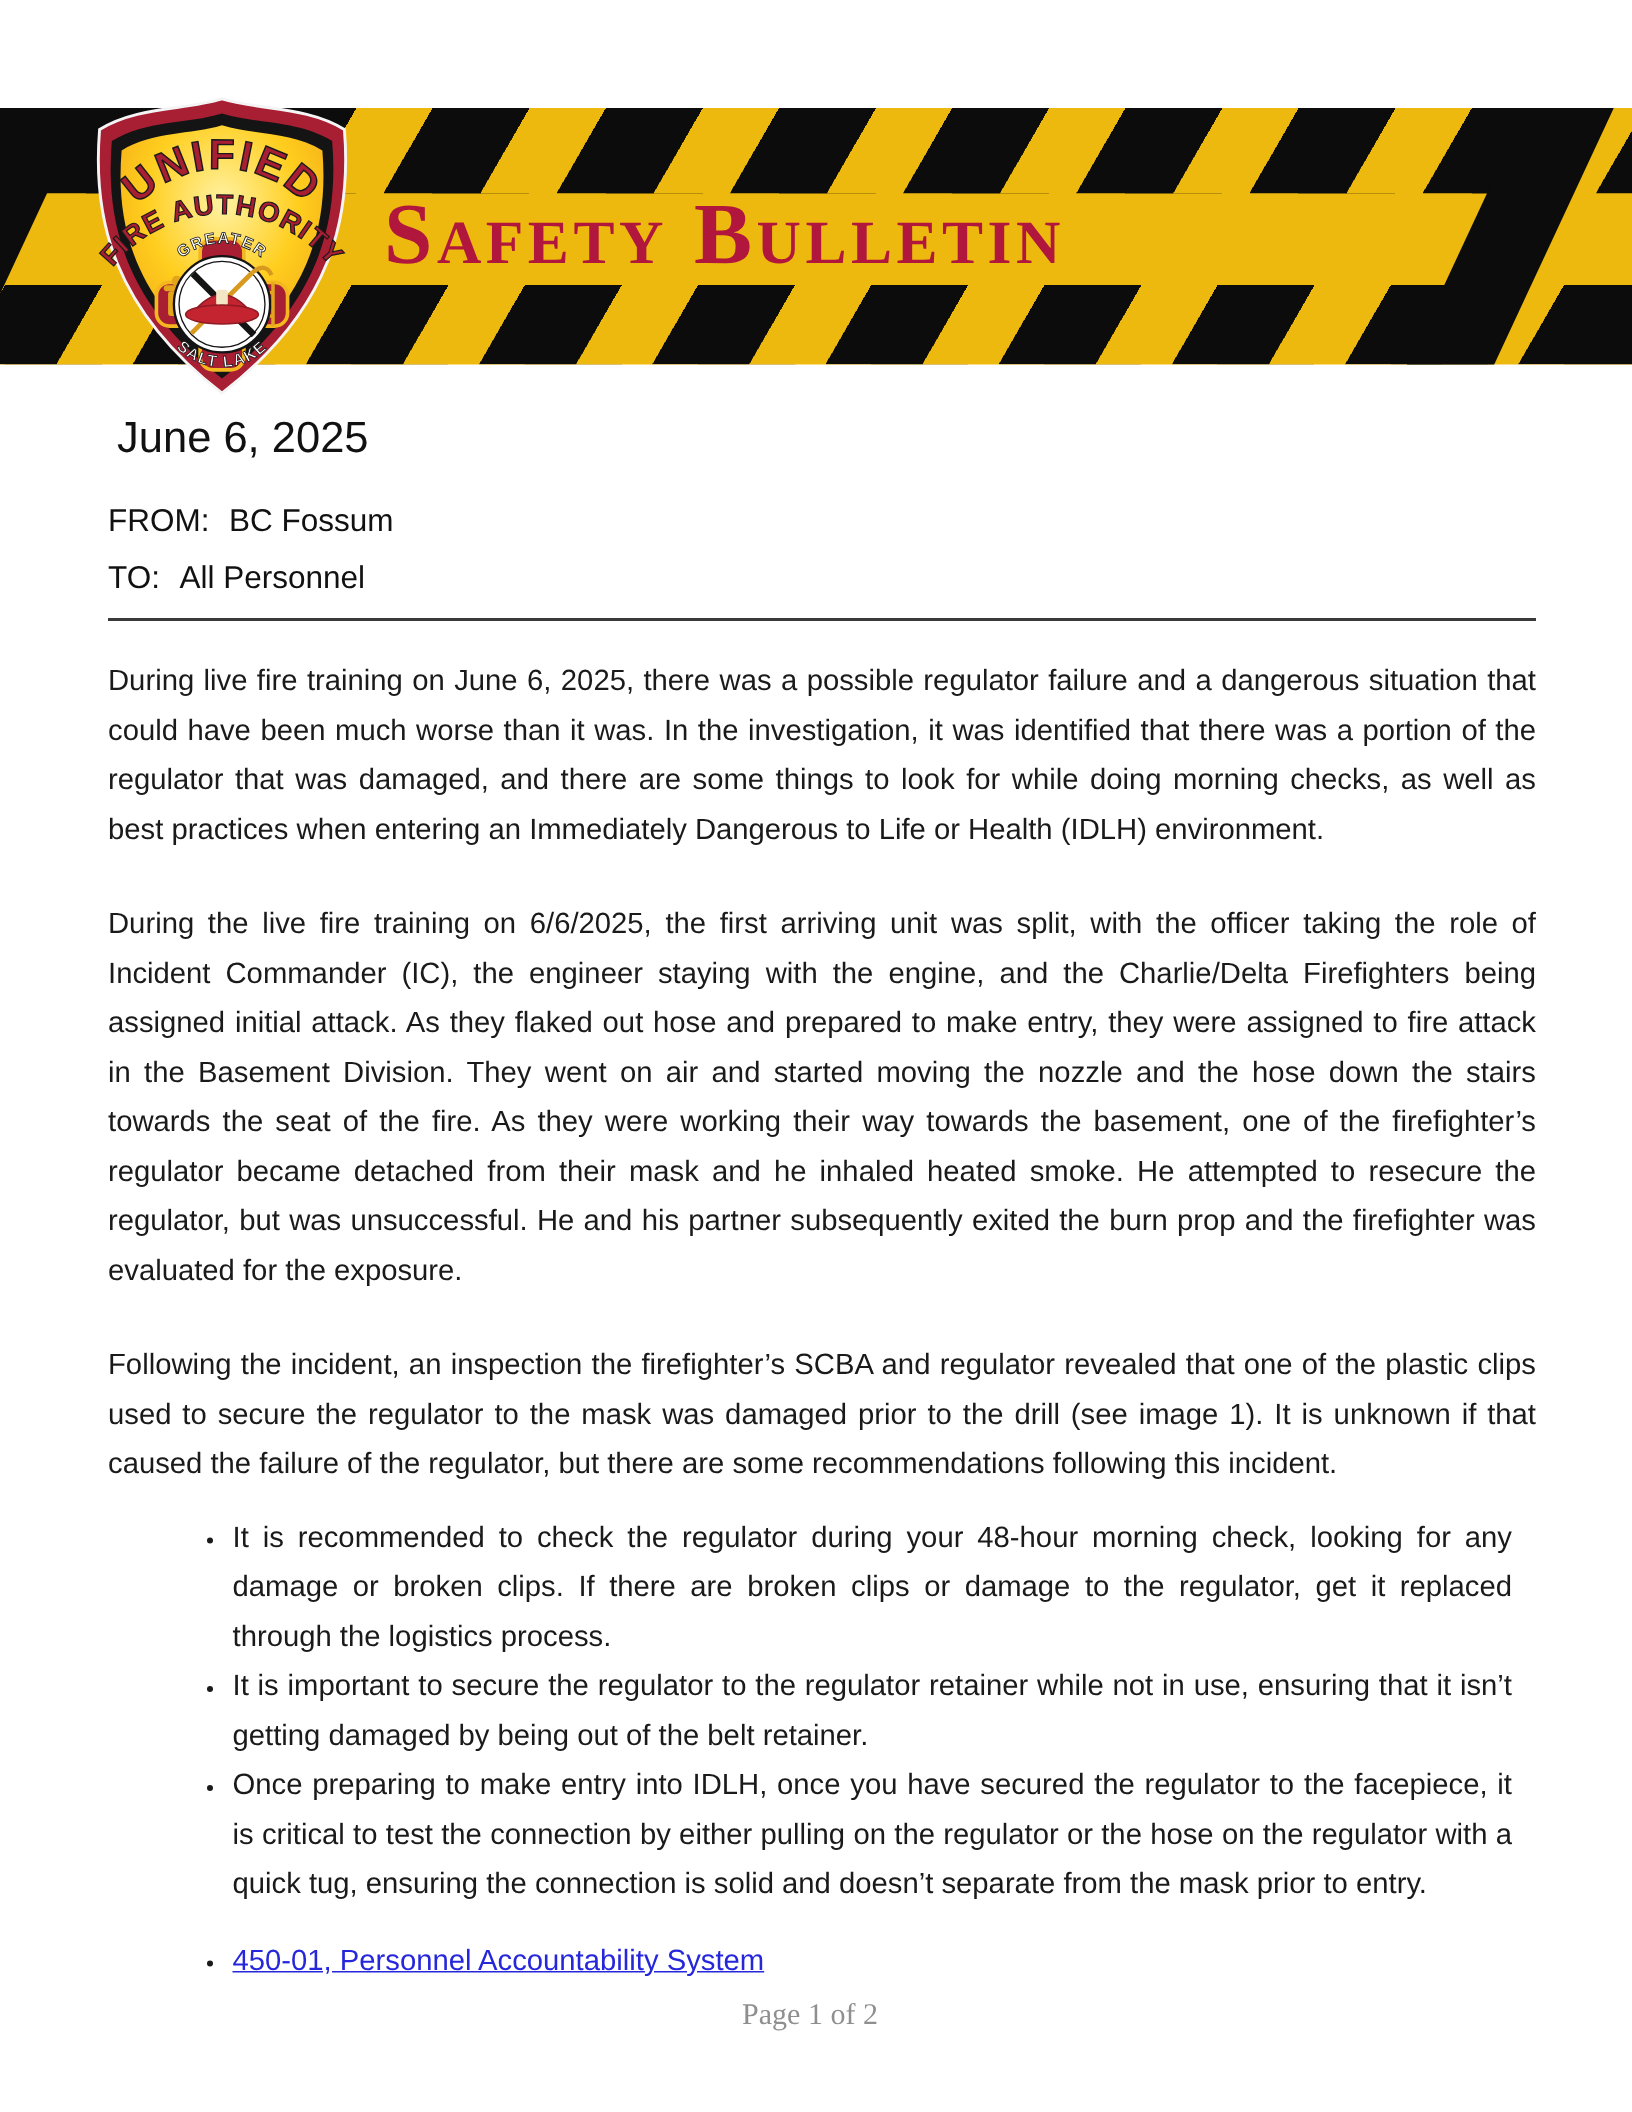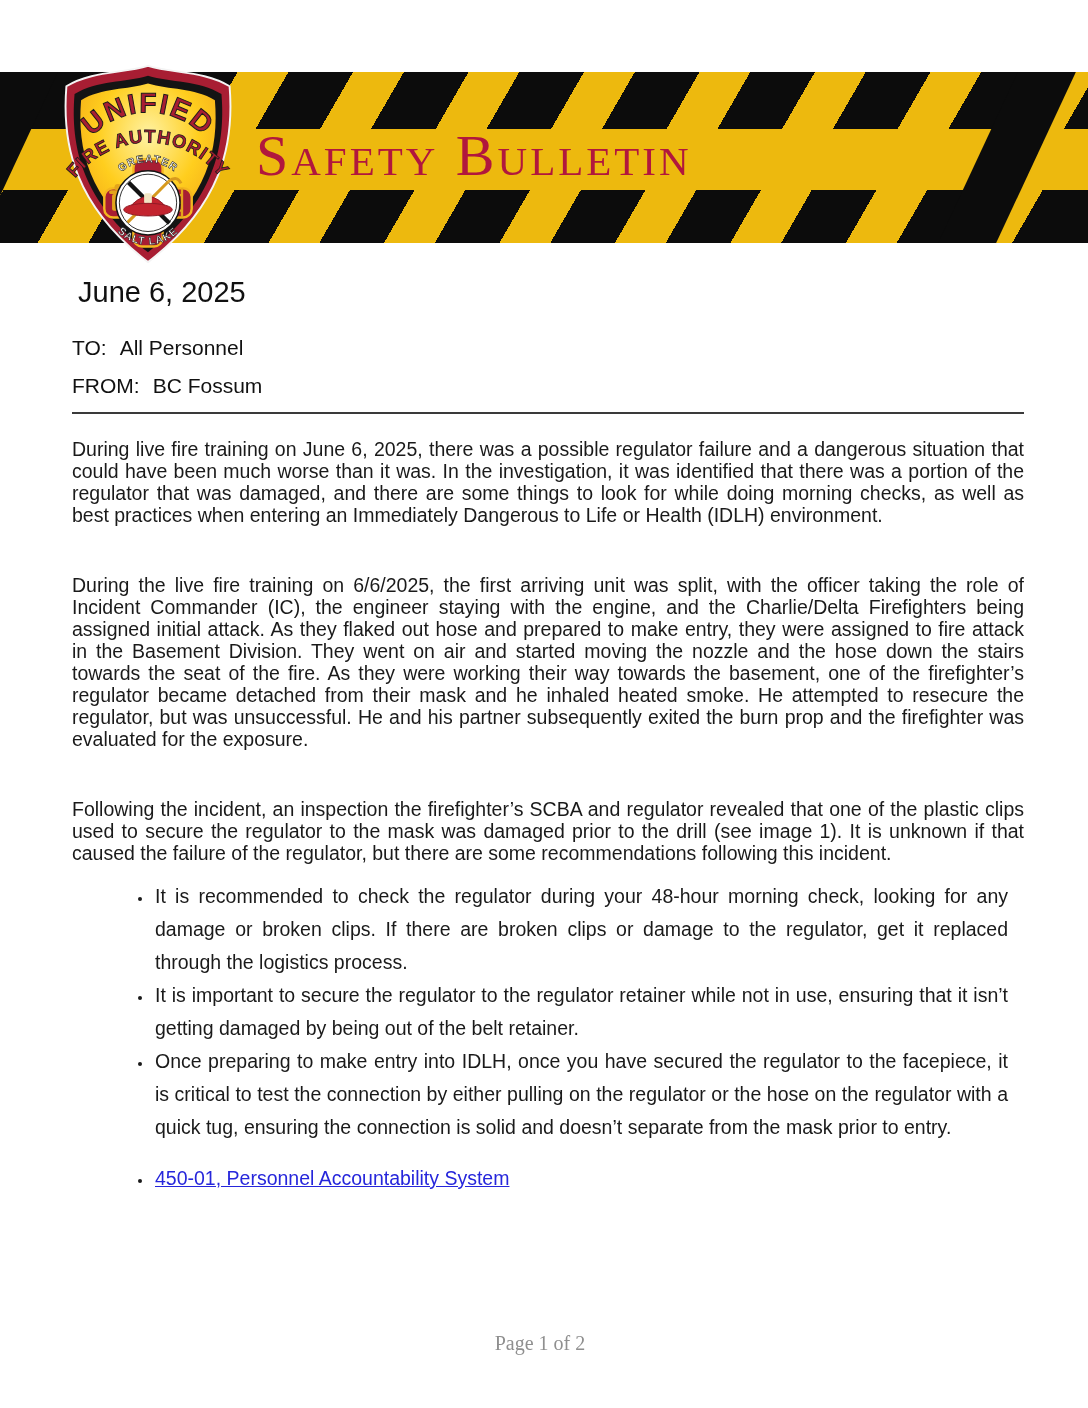--- a/index.html
+++ b/index.html
@@ -28,21 +28,21 @@
     position:absolute; top:-6px; bottom:-6px; background:#0c0c0c;
     transform:skewX(-25deg);
   }
   .bar-left  { left:-46px; width:64px; }
   .bar-right { left:978px; width:58px; }
 
   .banner-title {
     position:absolute; left:256px; top:50px; margin:0;
     font-family:"Liberation Serif", serif;
     font-variant:small-caps;
-    font-weight:normal;
+    font-weight:bold;
     font-size:58px;
     letter-spacing:3px;
     color:#B1173D;
     white-space:nowrap;
     text-align:right;
   }
 
   
   .badge { position:absolute; left:46px; top:62px; width:204px; height:204px; }
 
@@ -54,25 +54,25 @@
   }
   .bulletin-date { margin-top:6px; }
 
   .meta { margin-top:26px; }
   .meta-line { font-size:21px; line-height:23px; margin-bottom:15px; color:#111; }
   .meta-line .label { margin-right:13px; }
 
   hr.rule { border:none; border-top:2px solid #3a3a3a; margin:14px 0 0 0; }
 
   .doc p {
-    font-size:19.5px; line-height:22px;
+    font-size:19.5px; line-height:33px;
     text-align:justify;
     margin:24px 0 0 0;
   }
-  .doc p.spaced { margin-top:48px; }
+  .doc p.spaced { margin-top:30px; }
 
   ul.bullets {
     margin:16px; padding:0 0 0 65px;
     list-style:disc;
   }
   ul.bullets li {
     font-size:19.5px; line-height:33px;
     text-align:justify;
     padding-left:2px;
   }
@@ -163,24 +163,24 @@
     <textPath href="#arcS" startOffset="50%">SALT LAKE</textPath>
   </text>
 </svg>
 
 <main class="doc">
 
   <div class="bulletin-date">June 6, 2025</div>
 
   <div class="meta">
     <div class="meta-line">
-      <span class="label">TO:</span><span>All Personnel</span>
+      <span class="label">FROM:</span><span>BC Fossum</span>
     </div>
     <div class="meta-line">
-      <span class="label">FROM:</span><span>BC Fossum</span>
+      <span class="label">TO:</span><span>All Personnel</span>
     </div>
   </div>
 
   <hr class="rule">
 
   <p>During live fire training on June 6, 2025, there was a possible regulator failure and a dangerous situation that could have been much worse than it was. In the investigation, it was identified that there was a portion of the regulator that was damaged, and there are some things to look for while doing morning checks, as well as best practices when entering an Immediately Dangerous to Life or Health (IDLH) environment.</p>
   <p class="spaced">During the live fire training on 6/6/2025, the first arriving unit was split, with the officer taking the role of Incident Commander (IC), the engineer staying with the engine, and the Charlie/Delta Firefighters being assigned initial attack. As they flaked out hose and prepared to make entry, they were assigned to fire attack in the Basement Division. They went on air and started moving the nozzle and the hose down the stairs towards the seat of the fire. As they were working their way towards the basement, one of the firefighter’s regulator became detached from their mask and he inhaled heated smoke. He attempted to resecure the regulator, but was unsuccessful. He and his partner subsequently exited the burn prop and the firefighter was evaluated for the exposure.</p>
   <p class="spaced">Following the incident, an inspection the firefighter’s SCBA and regulator revealed that one of the plastic clips used to secure the regulator to the mask was damaged prior to the drill (see image 1). It is unknown if that caused the failure of the regulator, but there are some recommendations following this incident.</p>
 
   <ul class="bullets">

